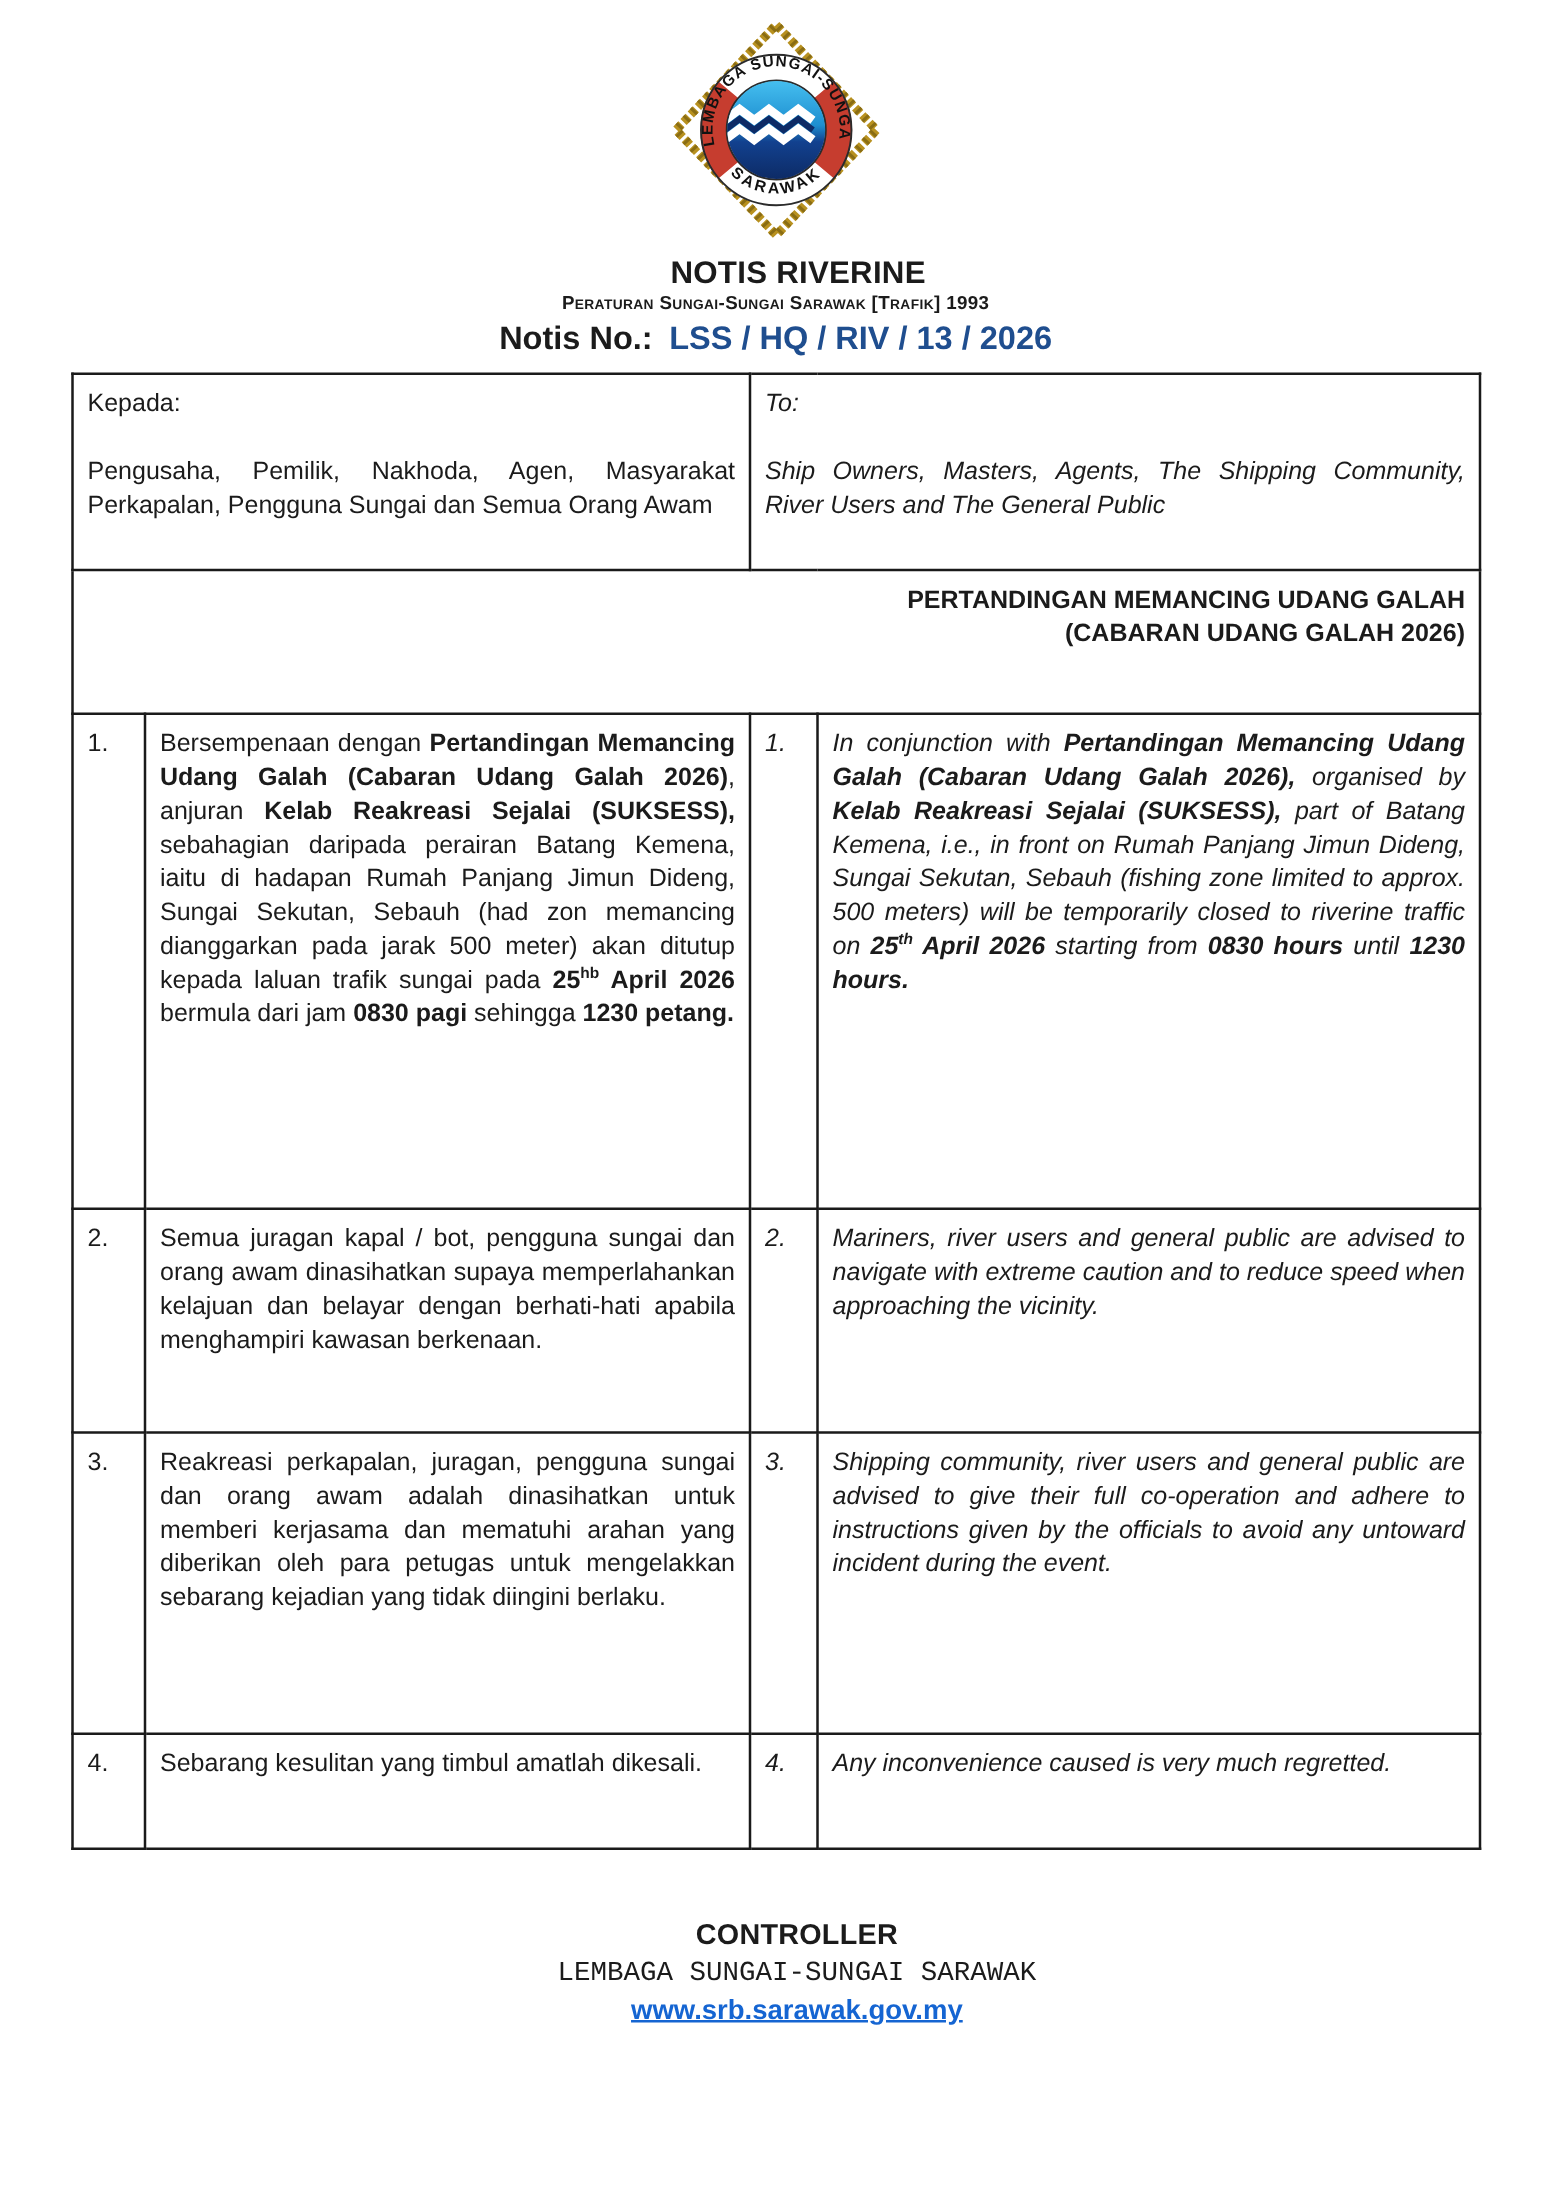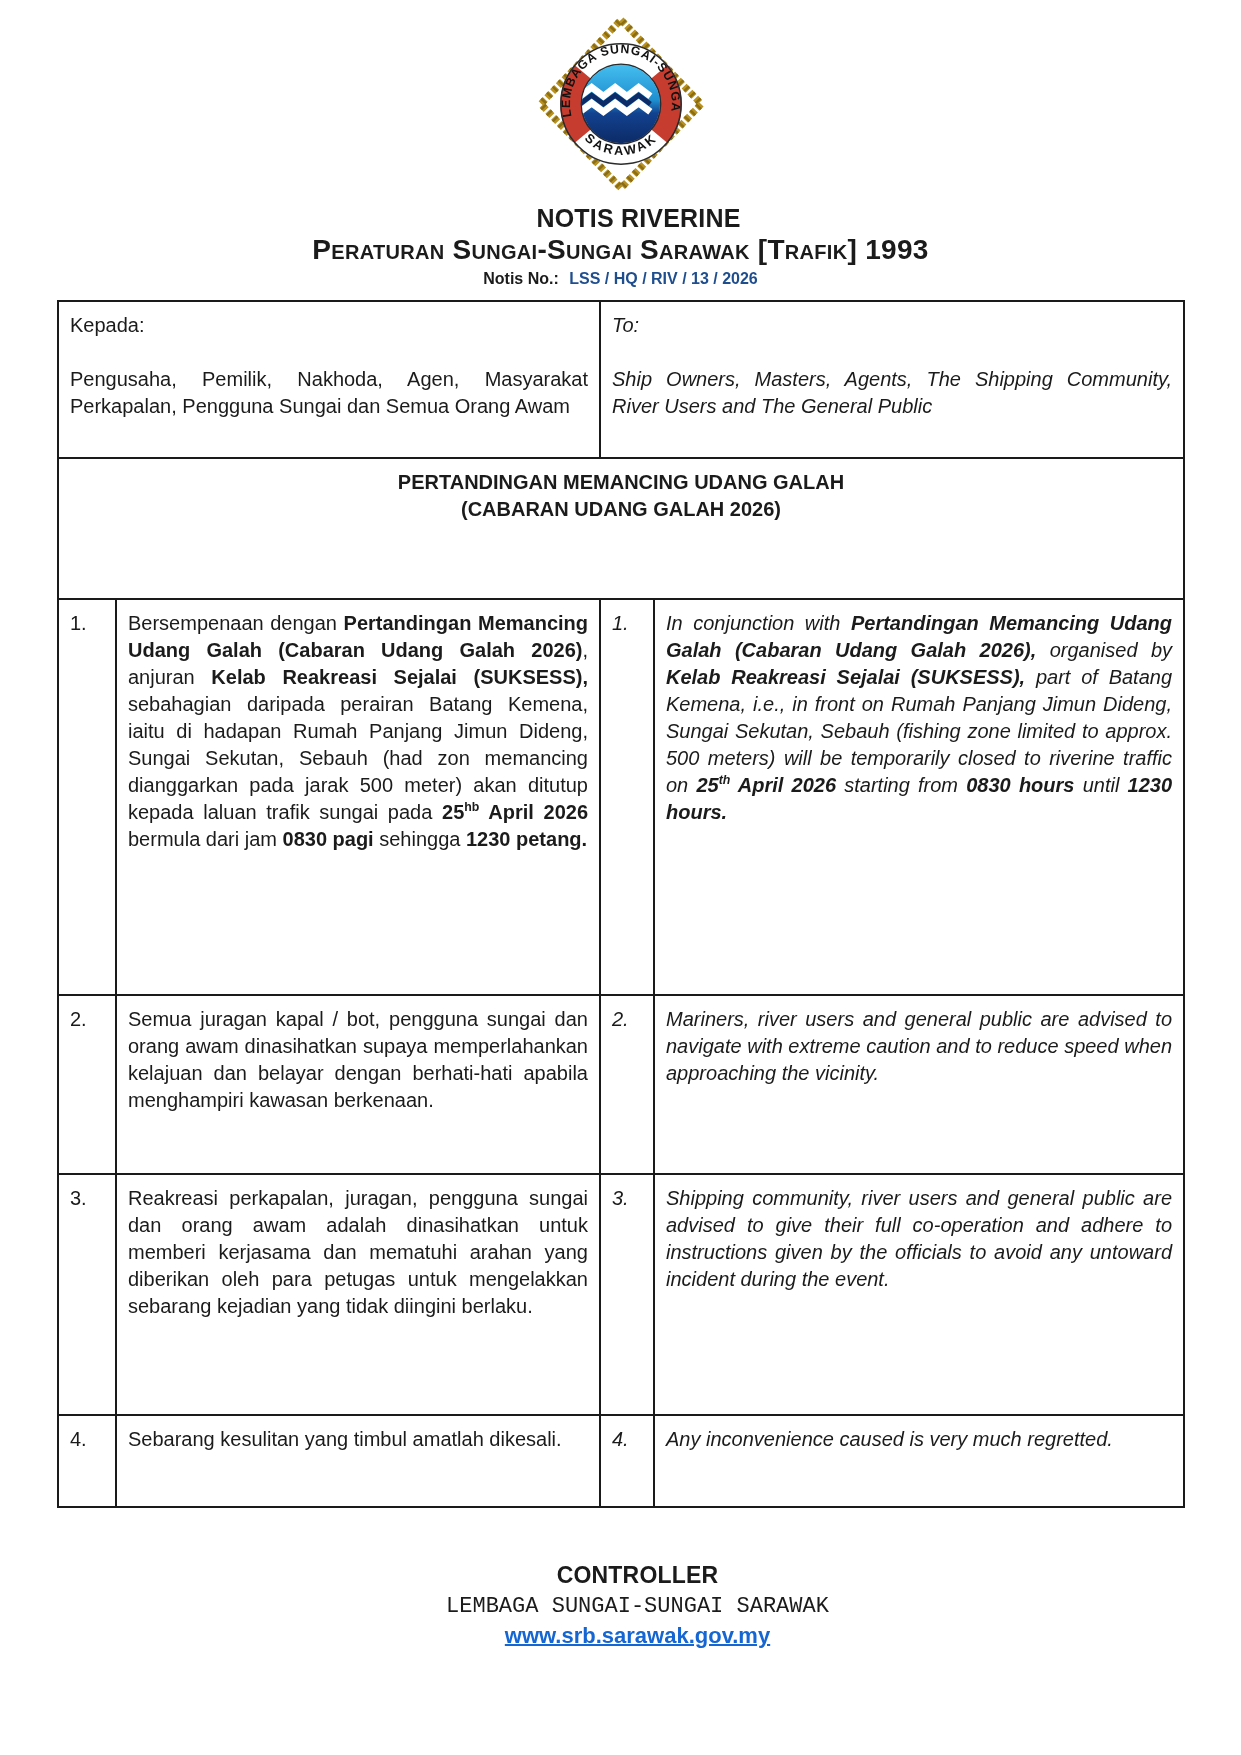--- a/index.html
+++ b/index.html
@@ -16,38 +16,38 @@
   html,body{background:#fff;}
   body{
     width:1241px;height:1755px;overflow:hidden;
     font-family:"Liberation Sans","DejaVu Sans",sans-serif;
     color:var(--text);
   }
   .page{width:1241px;height:1755px;position:relative;background:#fff;}
   .header{width:100%;text-align:center;padding-top:14px;}
   .logo-wrap{display:flex;justify-content:center;}
   .doc-title{font-size:25px;font-weight:700;margin-top:10px;letter-spacing:.2px;padding-left:36px;}
-  .doc-subtitle{font-size:28px;font-weight:700;font-variant:small-caps;letter-spacing:.3px;margin-top:1px;}
-  .doc-noticeno{font-size:16px;font-weight:700;margin-top:4px;}
+  .doc-subtitle{font-size:15px;font-weight:700;font-variant:small-caps;letter-spacing:.3px;margin-top:1px;}
+  .doc-noticeno{font-size:26px;font-weight:700;margin-top:4px;}
   .doc-noticeno .no-value{color:var(--notice_blue);margin-left:6px;}
   table.notice{
     border-collapse:collapse;table-layout:fixed;
     margin:12px auto 11px 57px;width:1126px;
   }
   table.notice td{
     border:2px solid var(--border);
     vertical-align:top;
     font-size:20px;line-height:27px;
     padding:10px 11px 8px 11px;
   }
   td.num{padding-left:9px;}
   td.body-text{text-align:justify;}
   .eng{font-style:italic;}
   .row-recipients td{height:157px;}
-  .row-subject td{height:141px;text-align:center;font-weight:700;font-size:23px;line-height:31px;padding-top:28px;}
+  .row-subject td{height:115px;text-align:right;font-weight:700;font-size:23px;line-height:31px;padding-top:28px;}
   .row-i1 td{height:396px;}
   .row-i2 td{height:179px;}
   .row-i3 td{height:241px;}
   .row-i4 td{height:92px;}
   .cell-label{display:block;margin-bottom:27px;}
   .b{font-weight:700;}
   sup{font-size:0.62em;line-height:0;}
   .footer{text-align:center;margin-top:54px;padding-left:34px;}
   .footer-controller{font-size:23px;font-weight:700;letter-spacing:.2px;}
   .footer-org{font-size:22px;margin-top:5px;font-family:Liberation Mono, monospace;}

